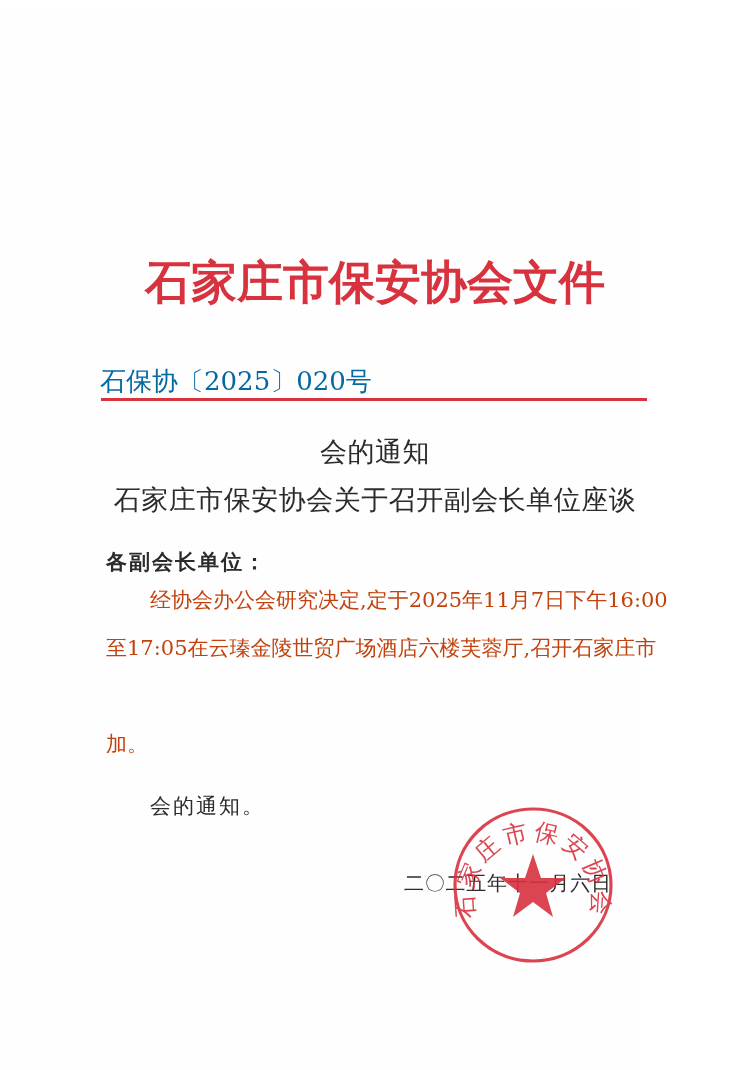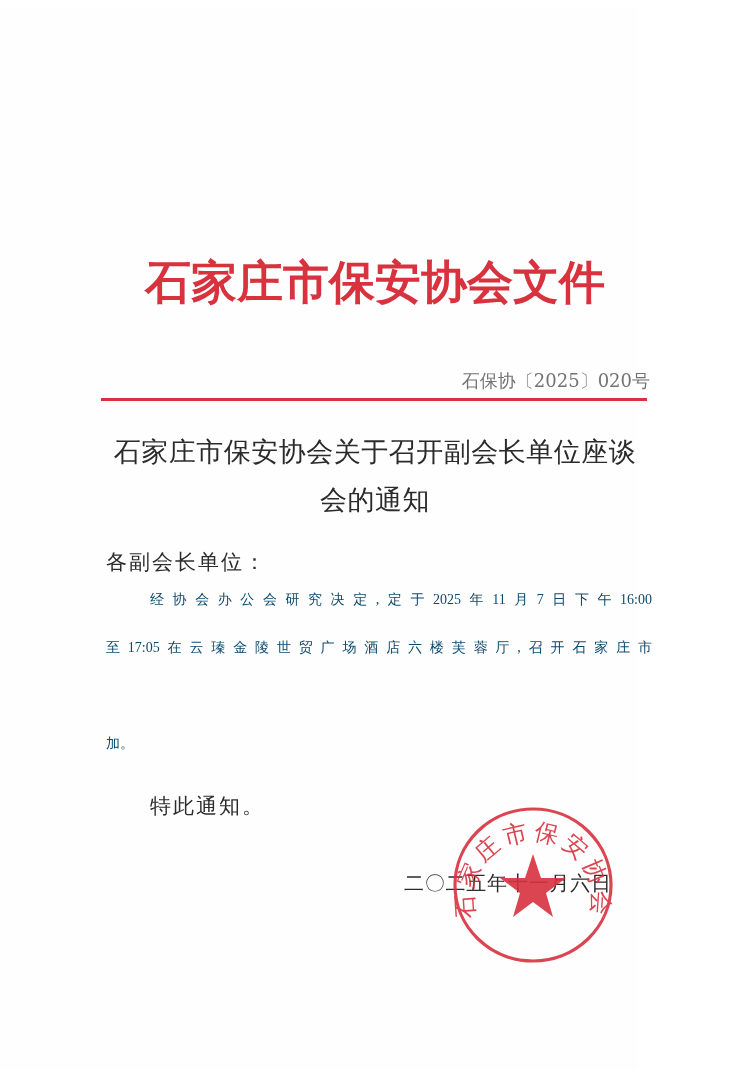--- a/index.html
+++ b/index.html
@@ -34,24 +34,24 @@
     line-height: 64px;
     letter-spacing: 0px;
     color: #d8323f;
     white-space: nowrap;
   }
   .doc-number {
     position: absolute;
     left: 100px;
     top: 360px;
     width: 550px;
-    text-align: right;
-    font-size: 18px;
+    text-align: left;
+    font-size: 26px;
     line-height: 26px;
-    color: #737373;
+    color: #0369a1;
     white-space: nowrap;
   }
   .red-rule {
     position: absolute;
     left: 101px;
     top: 390px;
     width: 546px;
     height: 3px;
     background: #d8323f;
   }
@@ -70,36 +70,36 @@
     display: block;
     white-space: nowrap;
   }
   .body-text {
     position: absolute;
     left: 106px;
     width: 546px;
     font-size: 21px;
     line-height: 48px;
     color: #2b2b2b;
+    font-weight: bold;
   }
   .salutation {
     top: 530px;
     letter-spacing: 2px;
   }
   .para-line {
     position: absolute;
     left: 106px;
     width: 546px;
-    font-size: 14px;
+    font-size: 21px;
     line-height: 30px;
-    color: #0c4a6e;
+    color: #c2410c;
     white-space: nowrap;
     text-align: justify;
     text-align-last: justify;
-    font-family: Liberation Serif, serif;
   }
   .para-line.first {
     left: 150px;
     width: 502px;
   }
   .para-line.last {
     text-align-last: left;
   }
   .closing {
     position: absolute;
@@ -139,31 +139,31 @@
 
 <div class="page">
 
   <div class="red-head">石家庄市保安协会文件</div>
 
   <div class="doc-number">石保协〔2025〕020号</div>
 
   <div class="red-rule"></div>
 
   <div class="title">
+    <span class="line">会的通知</span>
     <span class="line">石家庄市保安协会关于召开副会长单位座谈</span>
-    <span class="line">会的通知</span>
   </div>
 
   <div class="body-text salutation">各副会长单位：</div>
 
   <div class="para-line first" style="top:577px;">经协会办公会研究决定,定于2025年11月7日下午16:00</div>
   <div class="para-line" style="top:625px;">至17:05在云瑧金陵世贸广场酒店六楼芙蓉厅,召开石家庄市</div>
   <div class="para-line last" style="top:721px;">加。</div>
 
-  <div class="closing">特此通知。</div>
+  <div class="closing">会的通知。</div>
 
   <div class="date-line">二〇二五年十一月六日</div>
 
   <div class="seal">
     <svg width="162" height="158" viewBox="0 0 162 158" xmlns="http://www.w3.org/2000/svg">
       <defs>
         <path id="sealArc" d="M 26 118 A 60 60 0 1 1 136 118" fill="none"></path>
       </defs>
       <ellipse cx="81" cy="79" rx="78" ry="76" fill="none" stroke="#d8323f" stroke-width="3.2"></ellipse>
       <text font-family="DejaVu Serif, serif" font-size="24" fill="#d8323f" letter-spacing="4">

